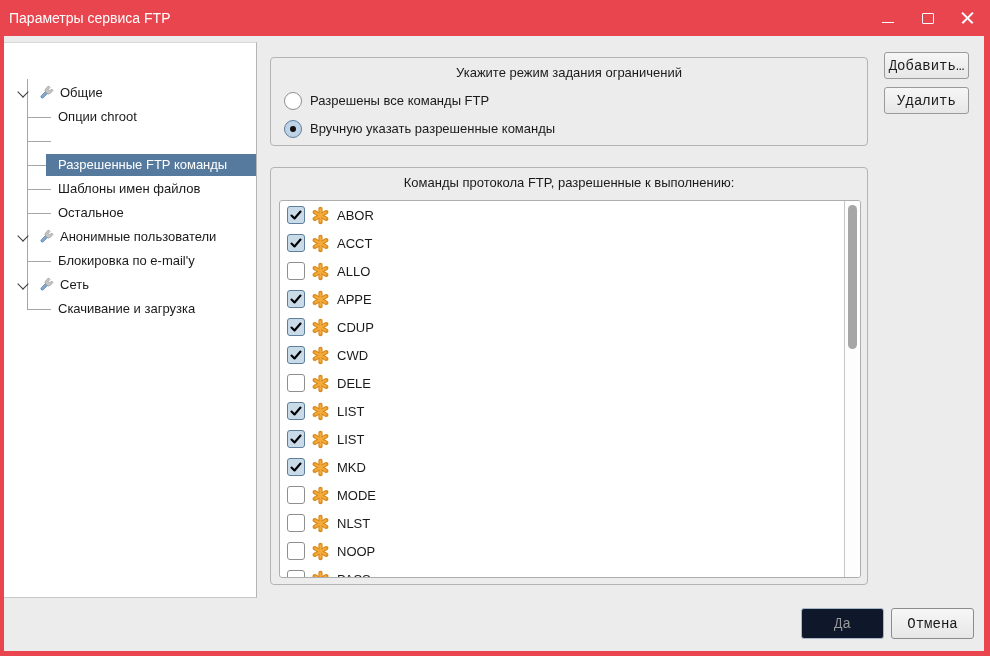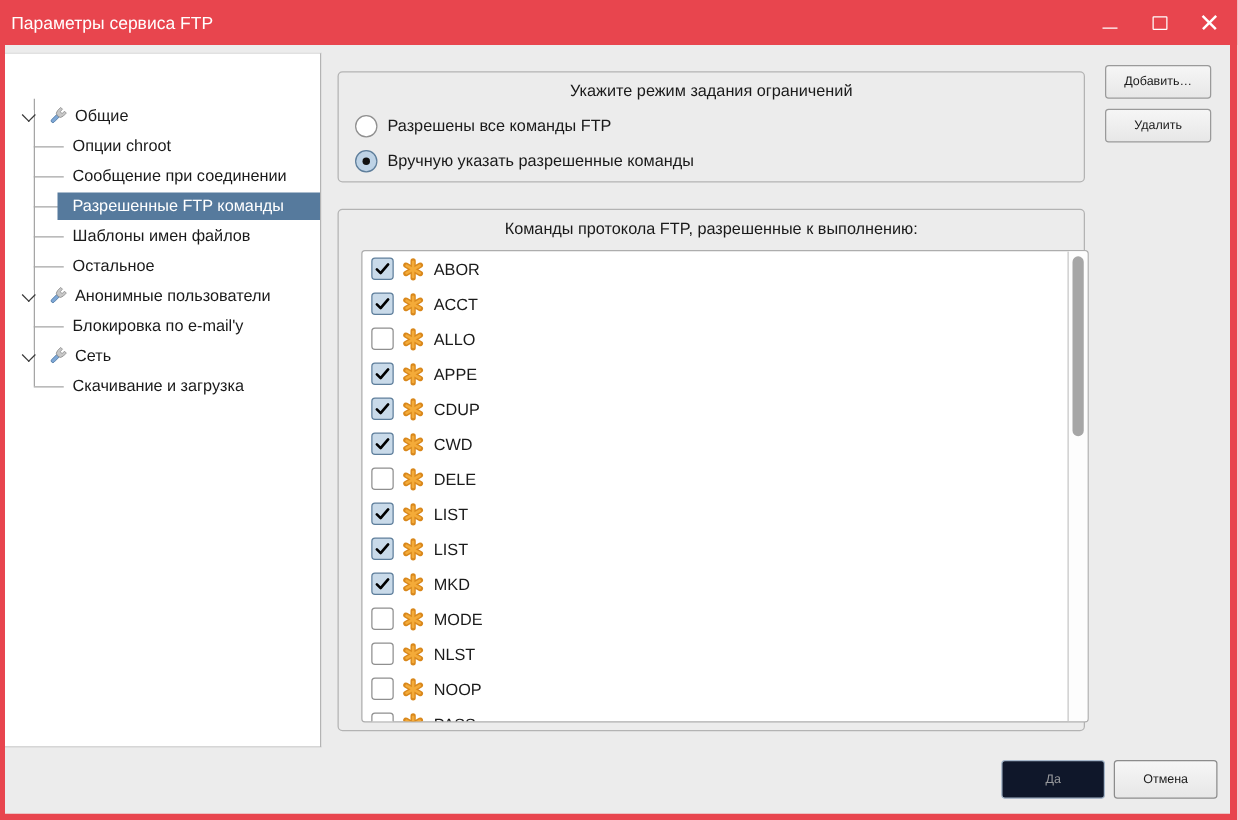--- a/index.html
+++ b/index.html
@@ -47,37 +47,37 @@
   .gb-cmds { left:266px; top:131px; width:598px; height:418px; }
   .gb-title { position:absolute; top:7px; left:0; right:0; text-align:center; color:#1a1a1a; }
 
   .radio-row { position:absolute; left:0; right:0; height:24px; cursor:default; }
   .radio { position:absolute; left:13px; top:3px; width:18px; height:18px; border:1px solid #8f8f8f; border-radius:50%; background:#fff; }
   .radio-row.selected .radio { background:#bed3e6; border-color:#5e7e9b; }
   .radio-row.selected .radio::after { content:""; position:absolute; left:5px; top:5px; width:6px; height:6px; border-radius:50%; background:#111; }
   .radio-lbl { position:absolute; left:39px; line-height:24px; }
 
   
-  .list { position:absolute; left:18px; top:32px; width:582px; height:378px; background:#fff;
+  .list { position:absolute; left:8px; top:32px; width:582px; height:378px; background:#fff;
           border:1px solid #adadad; border-radius:3px; overflow:hidden;text-align:right; }
   .cmd-row { height:28px; display:flex; align-items:center; }
   .cbx { width:18px; height:18px; margin-left:7px; border:1px solid #8f8f8f; border-radius:3px; background:#fff;
          display:flex; align-items:center; justify-content:center; flex:none; }
   .cbx svg { display:none; width:14px; height:14px; }
   .cbx.checked { background:#c9dae9; border-color:#5e7e9b; }
   .cbx.checked svg { display:block; }
   .ast { width:19px; height:19px; margin-left:6px; flex:none; }
   .ast svg { width:19px; height:19px; display:block; }
   .cmd-lbl { margin-left:7px; white-space:nowrap; }
 
   .scrollbar { position:absolute; top:0; right:0; bottom:0; width:16px; background:#fdfdfd; border-left:1px solid #c6c6c6; }
   .thumb { position:absolute; left:3px; top:4px; width:9px; height:144px; background:#a6a6a6; border-radius:4.5px; }
 
   
-  .btn { position:absolute; font-family:Liberation Sans, sans-serif; font-size:10px; color:#1a1a1a;
+  .btn { position:absolute; font-family:Liberation Mono, monospace; font-size:14px; color:#1a1a1a;
          border:1px solid #9a9a9a; border-radius:3px; background:linear-gradient(#f6f6f6,#e7e7e7); cursor:default; }
   .btn-add    { left:880px; top:16px;  width:85px; height:27px; }
   .btn-remove { left:880px; top:51px;  width:85px; height:27px; }
   .btn-ok     { left:797px; top:572px; width:83px; height:31px;
                 background:#0f172a; border-color:#a6b7ca; color:#97999c; }
   .btn-cancel { left:887px; top:572px; width:83px; height:31px; border-color:#8c8c8c; }
 </style>
 </head>
 <body>
 
@@ -116,21 +116,20 @@
               </svg>
           </span>
           <span class="lbl">Общие</span>
         </div>
         <div class="tree-row child" style="top:34px">
           <span class="tick"></span>
           <span class="lbl">Опции chroot</span>
         </div>
         <div class="tree-row child" style="top:58px">
           <span class="tick"></span>
-          <span class="lbl">Сообщение при соединении</span>
         </div>
         <div class="tree-row child selected" style="top:82px">
           <span class="tick"></span>
           <span class="lbl">Разрешенные FTP команды</span>
         </div>
         <div class="tree-row child" style="top:106px">
           <span class="tick"></span>
           <span class="lbl">Шаблоны имен файлов</span>
         </div>
         <div class="tree-row child" style="top:130px">

